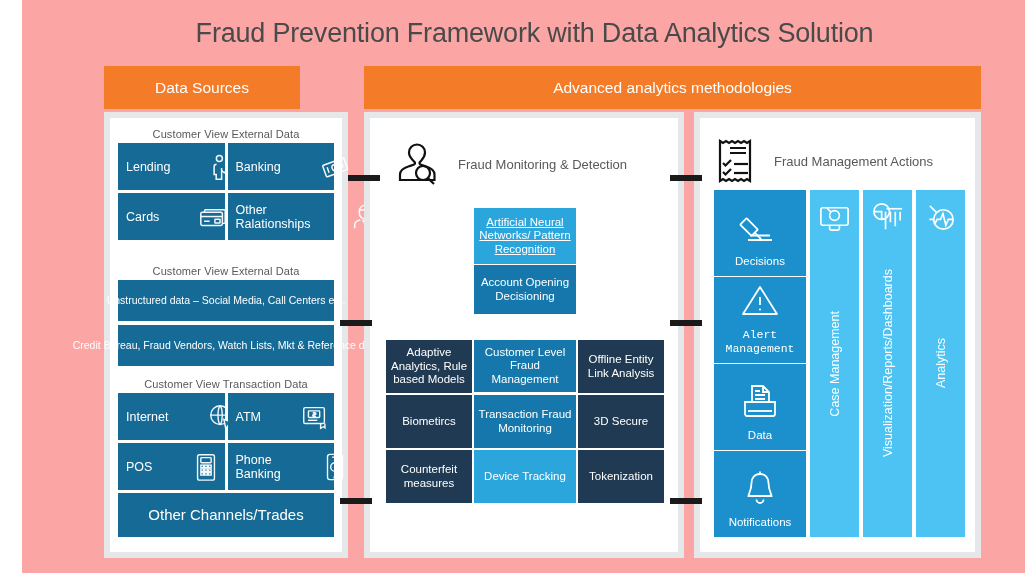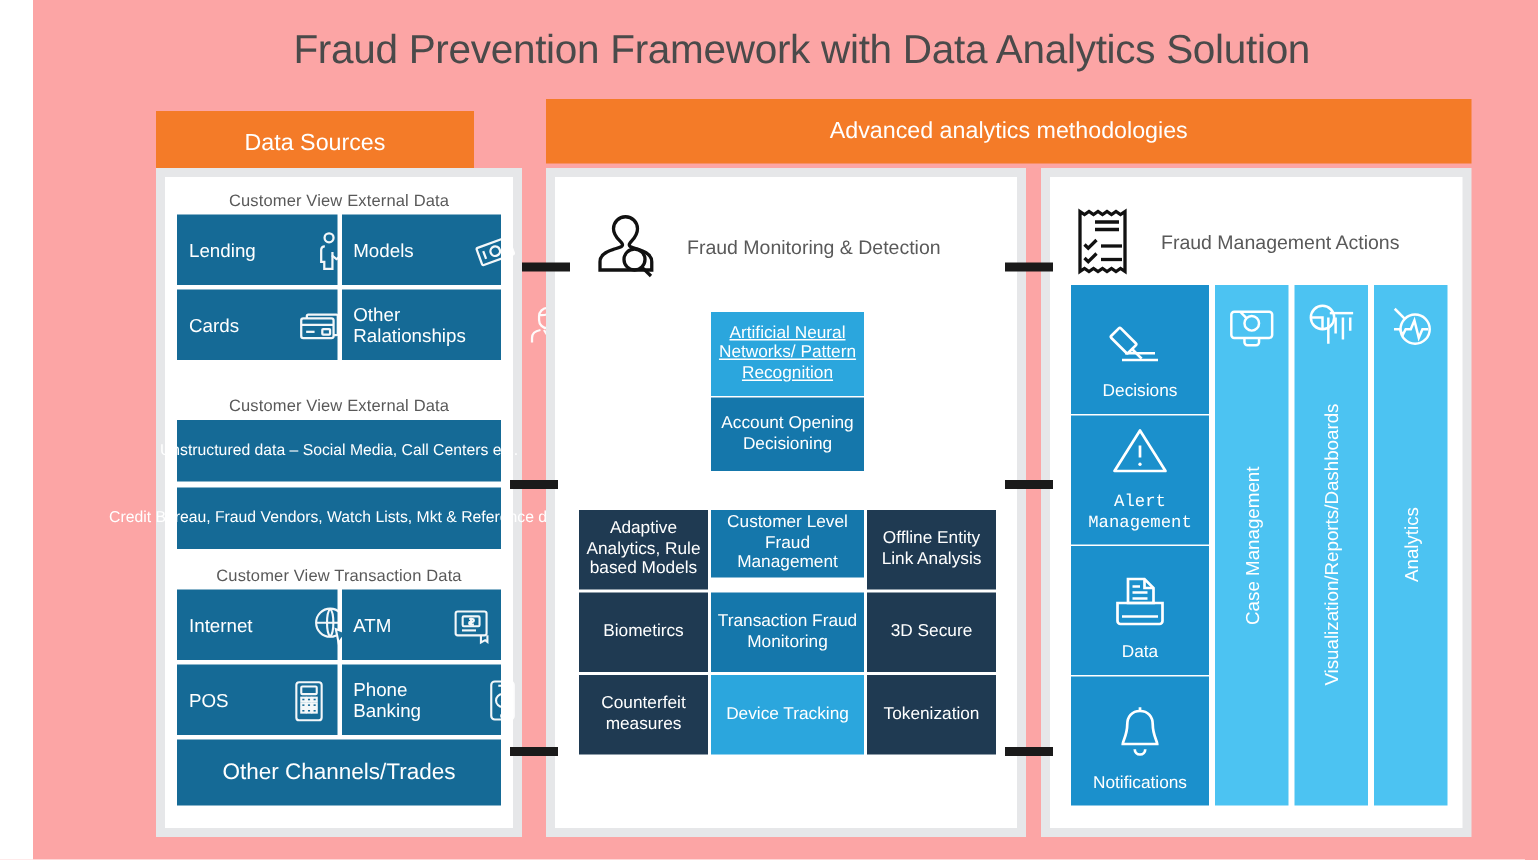--- a/index.html
+++ b/index.html
@@ -18,21 +18,21 @@
     font-size: 27px; font-weight: 400; color: #4a4a4a;
     letter-spacing: -0.2px;
   }
 
   
   .hdr {
     position: absolute; height: 43px; background: #F47B28;
     color: #ffffff; font-size: 15.5px; font-weight: 400;
     display: flex; align-items: center; justify-content: center;
   }
-  .hdr-left  { left: 82px;  top: 74px; width: 212px; }
+  .hdr-left  { left: 82px;  top: 66px; width: 196px; }
   .hdr-right { left: 342px; top: 66px; width: 617px; }
 
   
   .panel {
     position: absolute; background: #e6e7e9;
     padding: 6px;
   }
   .panel-left   { left: 82px;  top: 112px; width: 244px; height: 446px; }
   .panel-mid    { left: 342px; top: 112px; width: 320px; height: 446px; }
   .panel-right  { left: 672px; top: 112px; width: 287px; height: 446px; }
@@ -119,21 +119,21 @@
               <svg viewBox="0 0 32 32" fill="none" stroke="#fff" stroke-width="1.6">
                 <circle cx="10" cy="7" r="3.2"></circle>
                   <circle cx="22" cy="7" r="3.2"></circle>
                 <path d="M7 13c-1.6 0-2.6 1.2-2.6 2.7V24h2.2v5h5.8V17"></path>
                 <path d="M25 13c1.6 0 2.6 1.2 2.6 2.7V24h-2.2v5h-5.8V17"></path>
                 <path d="M12 19.5l3.3 2.6 4.5-3.4"></path>
               </svg>
             </span>
           </div>
           <div class="tile half">
-            <span class="lbl">Models</span>
+            <span class="lbl">Banking</span>
             <span class="ico">
               <svg viewBox="0 0 32 32" fill="none" stroke="#fff" stroke-width="1.6">
                 <g transform="rotate(-20 16 16)">
                   <rect x="4" y="10" width="24" height="13" rx="1"></rect>
                   <circle cx="16" cy="16.5" r="3.4"></circle>
                   <path d="M8 13.5v6M24 13.5v6"></path>
                 </g>
               </svg>
             </span>
           </div>
@@ -261,21 +261,21 @@
       <div class="cell c-light" style="position:absolute; left:104px; top:90px; width:102px; height:56px;text-decoration:underline;">
         <span>Artificial Neural Networks/ Pattern Recognition</span>
       </div>
       <div class="cell c-mid" style="position:absolute; left:104px; top:147px; width:102px; height:49px;">
         <span>Account Opening Decisioning</span>
       </div>
 
       <div class="cell c-dark" style="position:absolute; left:16px; top:222px; width:86px; height:53px;">
         <span>Adaptive Analytics, Rule based Models</span>
       </div>
-      <div class="cell c-mid" style="position:absolute; left:104px; top:222px; width:102px; height:45px;">
+      <div class="cell c-mid" style="position:absolute; left:104px; top:222px; width:102px; height:52px;">
         <span>Customer Level Fraud Management</span>
       </div>
       <div class="cell c-dark" style="position:absolute; left:208px; top:222px; width:86px; height:53px;">
         <span>Offline Entity Link Analysis</span>
       </div>
 
       <div class="cell c-dark" style="position:absolute; left:16px; top:277px; width:86px; height:53px;">
         <span>Biometircs</span>
       </div>
       <div class="cell c-mid" style="position:absolute; left:104px; top:277px; width:102px; height:53px;">

